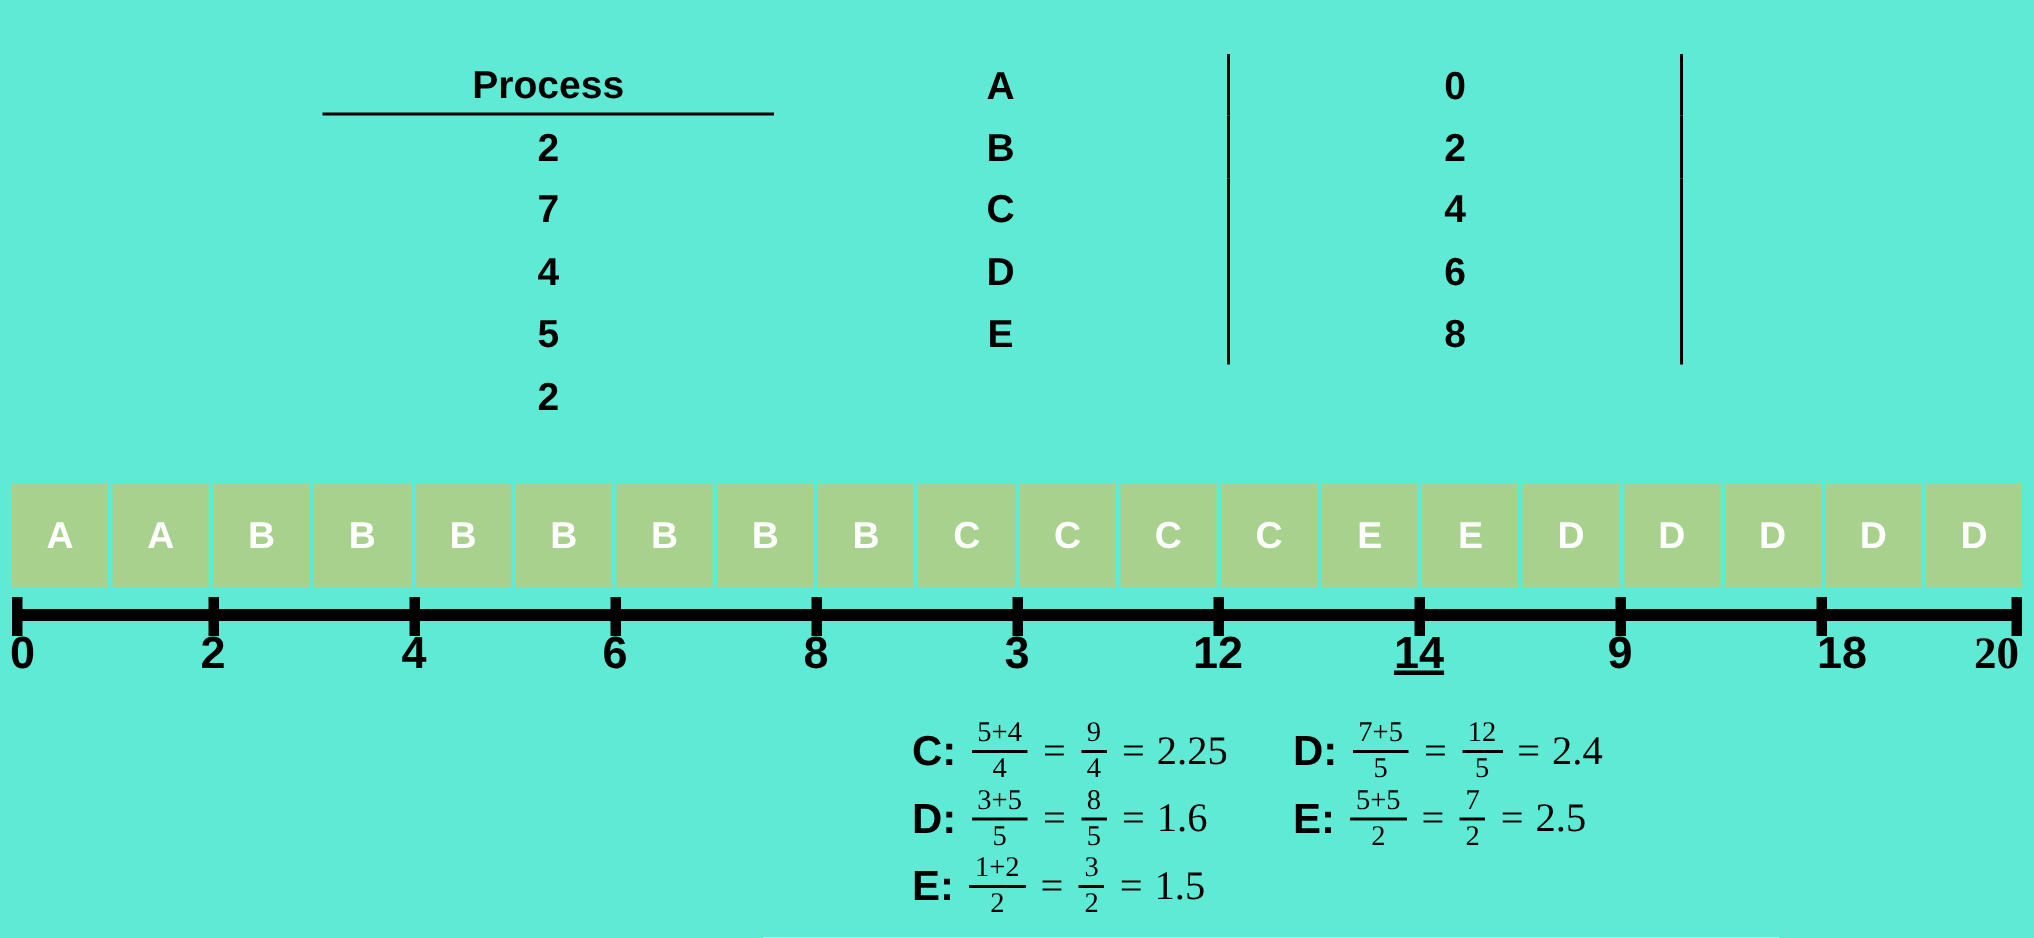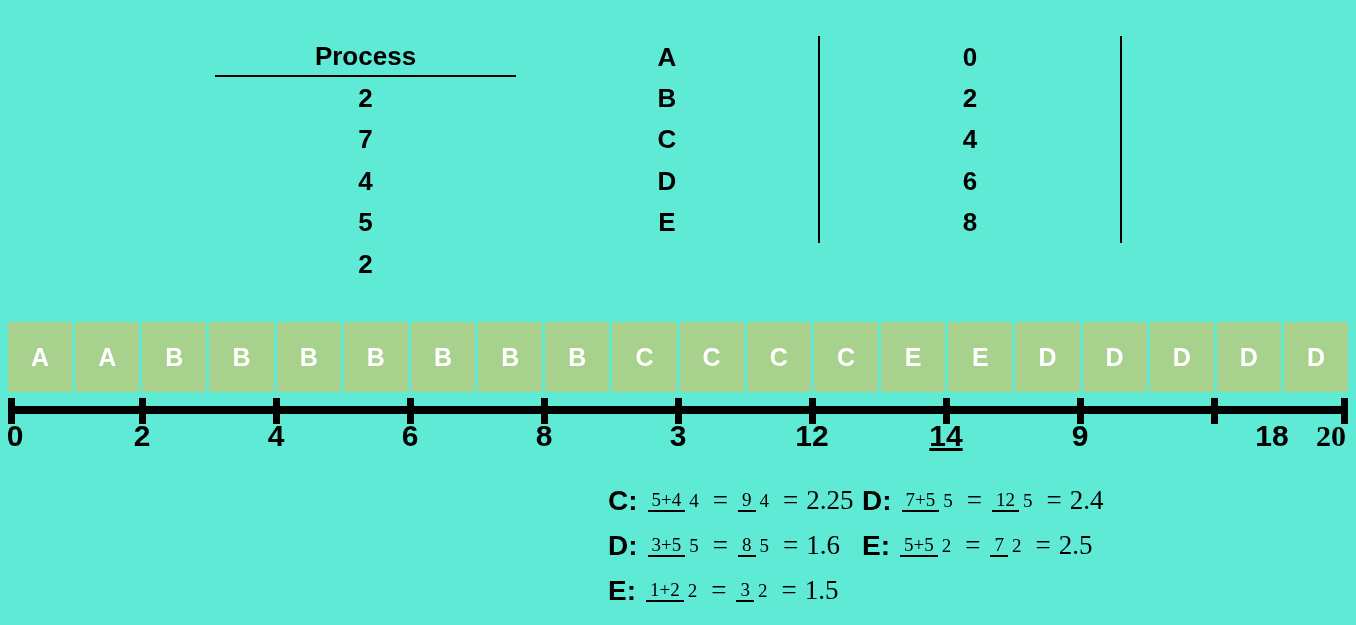--- a/index.html
+++ b/index.html
@@ -38,21 +38,21 @@
     font-weight:700; font-size:30px; line-height:1;
   }
 
   
   .formulas { position:absolute; display:flex; flex-direction:column; }
   #formulas-left  { left:608px; top:478px; }
   #formulas-right { left:862px; top:478px; }
   .frow { height:45px; display:flex; align-items:center; white-space:nowrap; }
   .flabel { font-weight:700; font-size:28px; margin-right:5px; }
   .frac {
-    display:inline-flex; flex-direction:row; align-items:center;
+    display:inline-flex; flex-direction:column; align-items:center;
     font-family:"Liberation Serif", serif; font-size:19px; line-height:1.12; margin:0 5px;
   }
   .frac .num { border-bottom:2px solid #000; padding:0 4px; }
   .frac .den { padding:0 4px; }
   .eq, .fresult { font-family:"Liberation Serif", serif; font-size:27px; }
   .eq { margin:0 5px; }
   .fresult { margin-left:3px; }
 </style>
 </head>
 <body>
@@ -148,21 +148,21 @@
     <div class="tick" style="left: 808.5px;"></div>
     <div class="tick-label" style="left: 812px;">12</div>
 
     <div class="tick" style="left: 942.5px;"></div>
     <div class="tick-label" style="left: 946px; text-decoration: underline;">14</div>
 
     <div class="tick" style="left: 1076.5px;"></div>
     <div class="tick-label" style="left: 1080px;">9</div>
 
     <div class="tick" style="left: 1210.5px;"></div>
-    <div class="tick-label" style="left: 1272px;">18</div>
+    <div class="tick-label" style="left: 1228px;">18</div>
 
     <div class="tick" style="left: 1341px;"></div>
     <div class="tick-label" style="left: 1331px; font-family: Liberation Serif, serif;">20</div>
   </div>
 
   <div class="formulas" id="formulas-left">
     <div class="frow">
       <span class="flabel">C:</span>
       <span class="frac">
         <span class="num">5+4</span>

